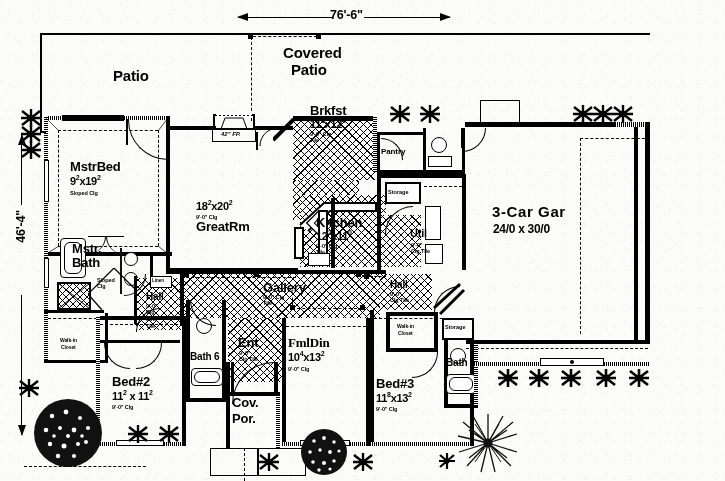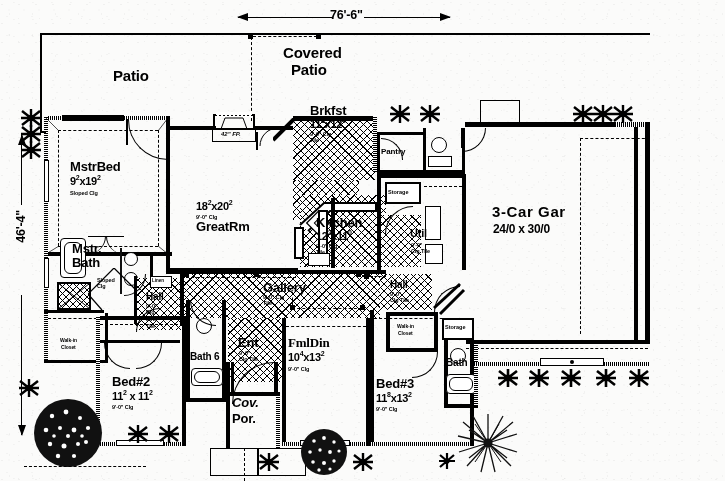--- a/index.html
+++ b/index.html
@@ -325,21 +325,21 @@
   <div class="lbl rm" style="left:238px;top:336px;">Ent</div>
   <div class="lbl clg" style="left:239px;top:350px;width:20px;white-space:normal;">9'-0" Clg Tile</div>
   <div class="wall" style="left:226px;top:362px;width:4px;height:30px;"></div>
   <div class="wall" style="left:274px;top:362px;width:4px;height:30px;"></div>
   <div class="swing" style="left:232px;top:362px;width:42px;height:42px;border-radius:100% 0 0 0;border-right:none;border-bottom:none;"></div>
   <div class="dleaf" style="left:231px;top:362px;width:3px;height:32px;"></div>
 
   <div class="wall" style="left:226px;top:392px;width:4px;height:56px;"></div>
   <div class="hatchwall" style="left:276px;top:392px;width:4px;height:56px;background-image:repeating-linear-gradient(0deg,#000 0 1px,#fff 1px 2px);"></div>
   <div class="wall" style="left:226px;top:392px;width:54px;height:4px;"></div>
-  <div class="lbl rm" style="left:232px;top:396px;font-style:italic;">Cov.</div>
+  <div class="lbl rm" style="left:232px;top:396px;">Cov.</div>
   <div class="lbl rm" style="left:232px;top:412px;">Por.</div>
 
   <div class="outline" style="left:210px;top:448px;width:48px;height:28px;"></div>
   <div class="outline" style="left:258px;top:448px;width:48px;height:28px;"></div>
 
   <div class="wall" style="left:282px;top:318px;width:4px;height:128px;"></div>
   <div class="hatchwall" style="left:282px;top:442px;width:88px;height:4px;"></div>
   <div class="wall" style="left:366px;top:318px;width:4px;height:128px;"></div>
   <div class="dash" style="left:286px;top:326px;width:80px;"></div>
   <div class="fix" style="left:300px;top:440px;width:50px;height:6px;"></div>

